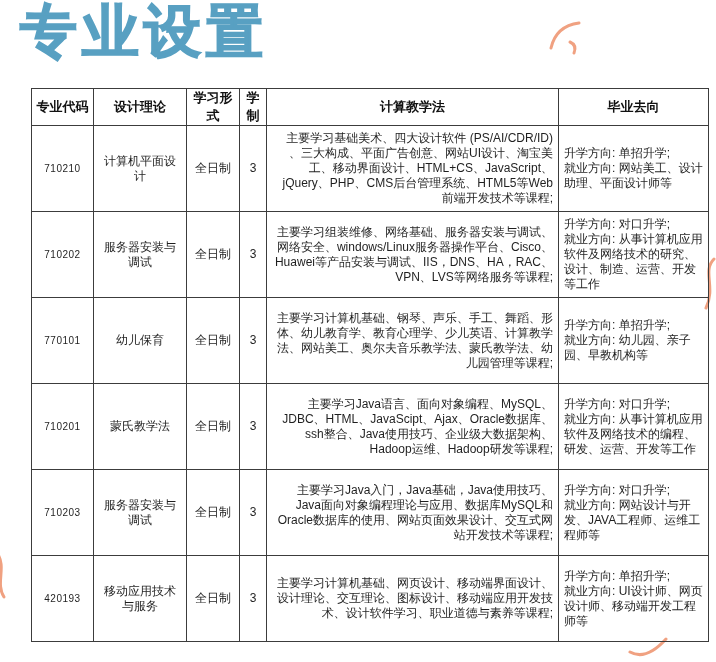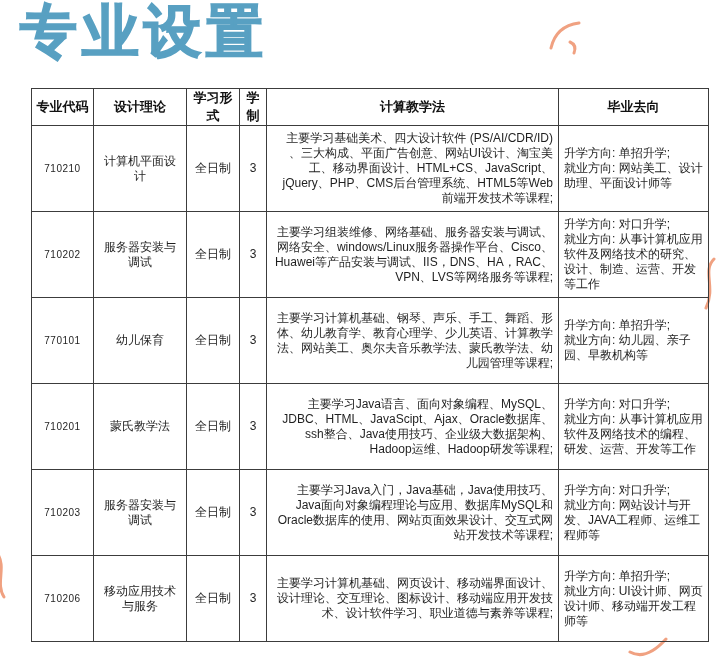--- a/index.html
+++ b/index.html
@@ -119,21 +119,21 @@
     <tr>
       <td class="center code">710203</td>
       <td class="center">服务器安装与调试</td>
       <td class="center">全日制</td>
       <td class="center">3</td>
       <td class="intro">主要学习Java入门，Java基础，Java使用技巧、Java面向对象编程理论与应用、数据库MySQL和Oracle数据库的使用、网站页面效果设计、交互式网站开发技术等课程;</td>
       <td class="dest">升学方向: 对口升学;
 就业方向: 网站设计与开发、JAVA工程师、运维工程师等</td>
     </tr>
     <tr>
-      <td class="center code">710206</td>
+      <td class="center code">420193</td>
       <td class="center">移动应用技术与服务</td>
       <td class="center">全日制</td>
       <td class="center">3</td>
       <td class="intro">主要学习计算机基础、网页设计、移动端界面设计、设计理论、交互理论、图标设计、移动端应用开发技术、设计软件学习、职业道德与素养等课程;</td>
       <td class="dest">升学方向: 单招升学;
 就业方向: UI设计师、网页设计师、移动端开发工程师等</td>
     </tr>
   </tbody>
 </table>
 

